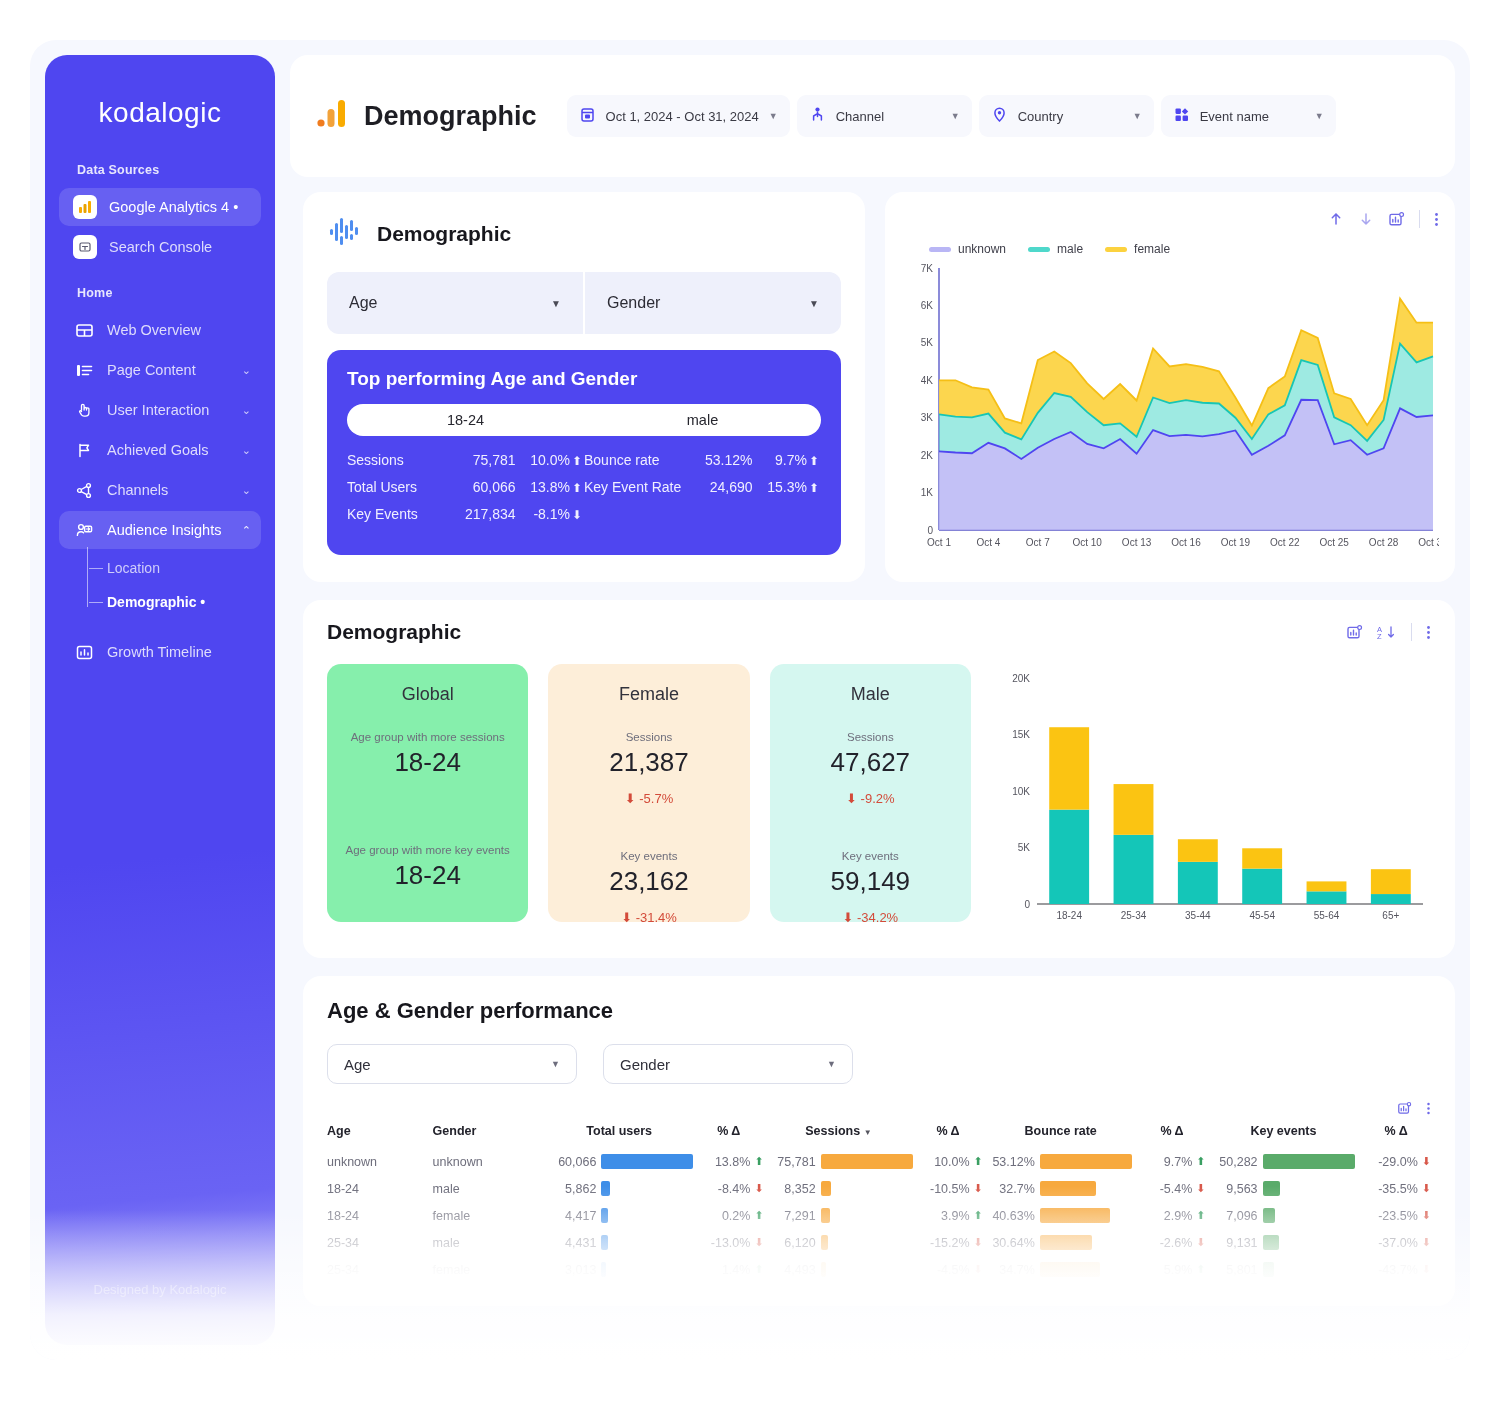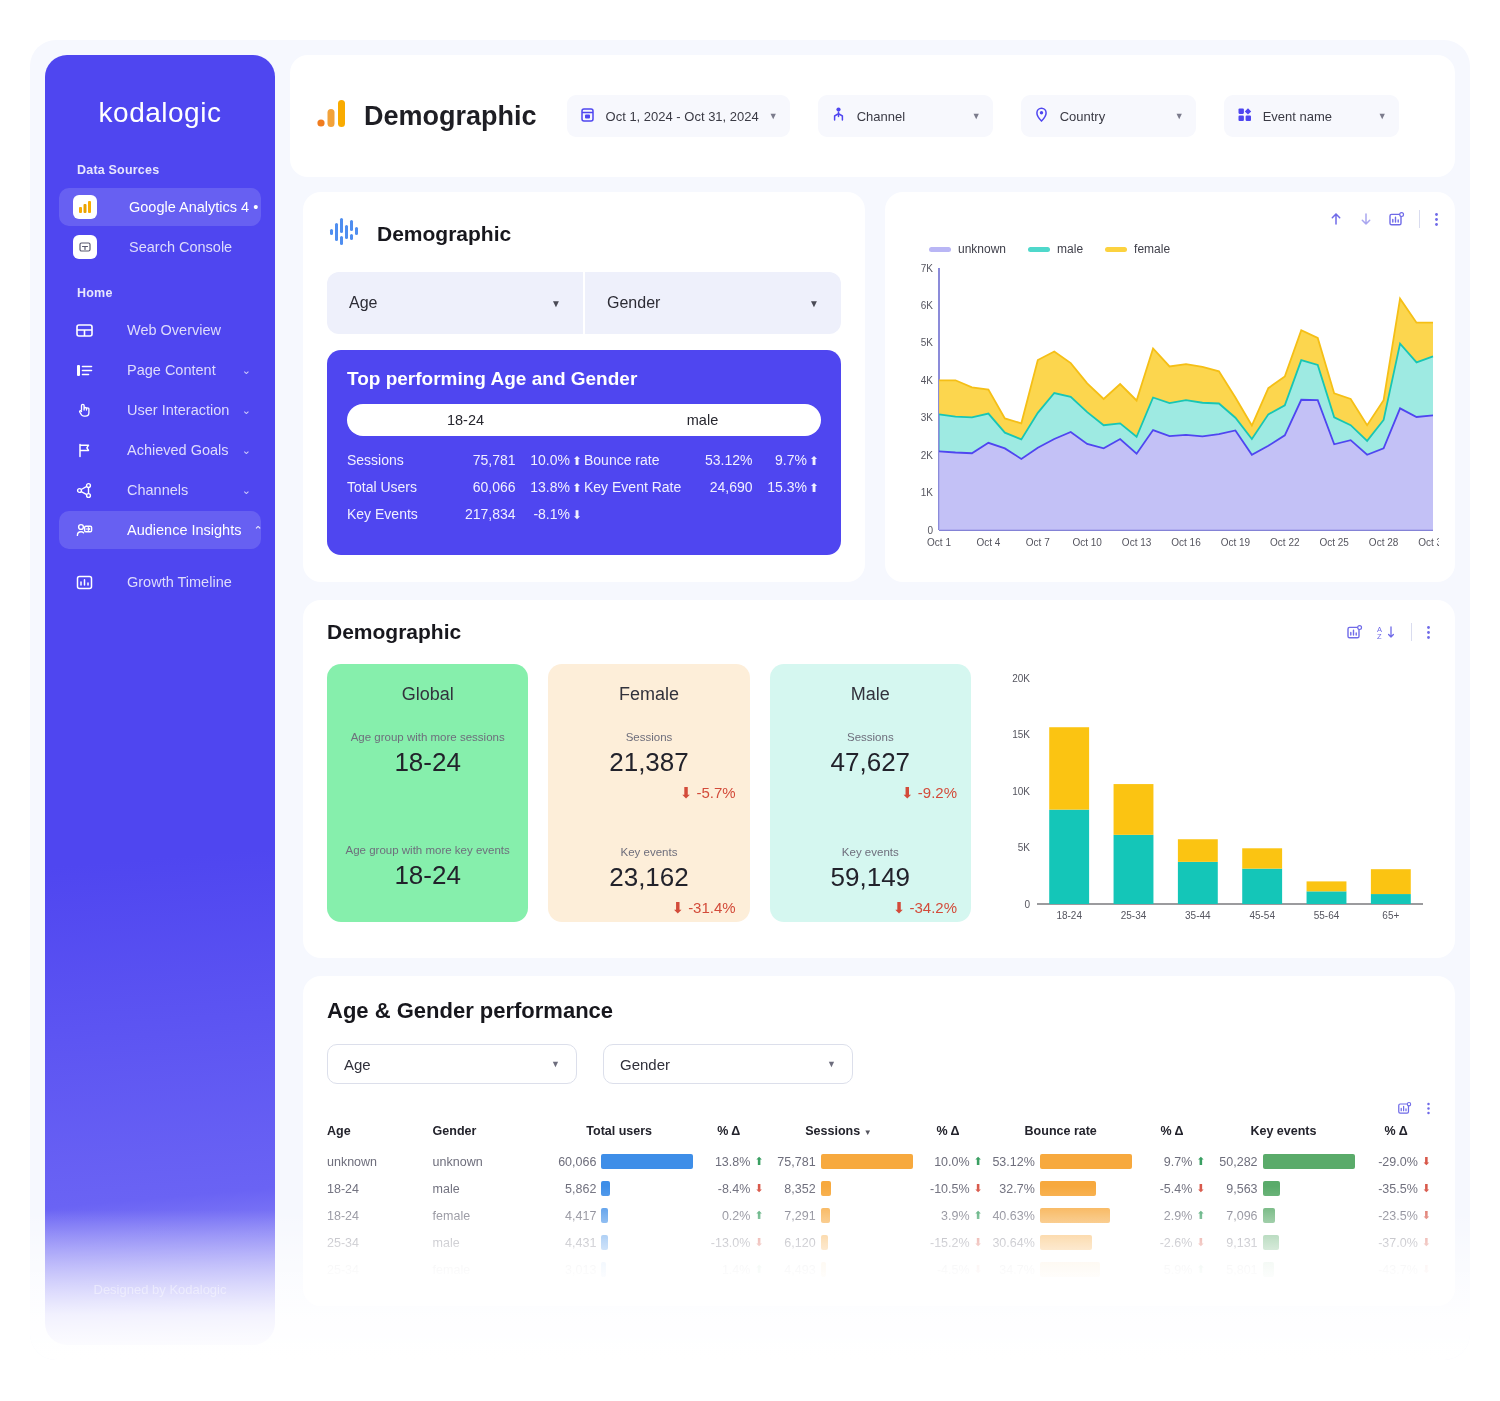--- a/index.html
+++ b/index.html
@@ -65,21 +65,21 @@
   .nav-item .ico {
     width: 22px; height: 22px;
     display: flex; align-items: center; justify-content: center;
     flex: 0 0 22px;
   }
   .nav-item .ico.boxed {
     background: #fff;
     border-radius: 6px;
     width: 24px; height: 24px; flex: 0 0 24px;
   }
-  .nav-item .lbl { flex: 1; white-space: nowrap; margin-left: 20px; }
+  .nav-item .lbl { flex: 1; white-space: nowrap; }
   .chev { font-size: 11px; opacity: .9; }
   .subnav { position: relative; padding-left: 44px; }
   .subnav::before {
     content: "";
     position: absolute;
     left: 42px; top: -4px;
     width: 1px; height: 60px;
     background: rgba(255,255,255,.55);
   }
   .sub-item {
@@ -117,21 +117,21 @@
     display: flex;
     align-items: center;
     padding: 0 18px 0 26px;
   }
   .page-title {
     display: flex; align-items: center; gap: 14px;
     font-size: 27px; font-weight: 700; color: #1e1e24;
     flex: 0 0 auto;
     margin-right: 30px;
   }
-  .filters { display: flex; gap: 28px; align-items: center; }
+  .filters { display: flex; gap: 7px; align-items: center; }
   .filter {
     display: flex; align-items: center; gap: 10px;
     background: #f7f8fd;
     border-radius: 9px;
     height: 42px;
     padding: 0 12px;
     font-size: 13px;
     color: #3a3a44;
     cursor: pointer;
     min-width: 175px;
@@ -220,21 +220,21 @@
     border-radius: 14px;
     padding: 20px 14px;
     text-align: center;
   }
   .tile.global { background: #86efac; }
   .tile.female { background: #fdeed9; }
   .tile.male   { background: #d5f7f0; }
   .tile .th { font-size: 18px; color: #32323c; margin-bottom: 26px; }
   .tile .sublabel { font-size: 11.5px; color: #6e6e7c; margin-bottom: 4px; }
   .tile .bignum { font-size: 26px; color: #22222b; }
-  .tile .delta { font-size: 15px; color: #d34b3a; margin-top: 6px; text-align: right; }
+  .tile .delta { font-size: 13px; color: #d34b3a; margin-top: 13px; }
   .tile .blk2 { margin-top: 44px; }
   .tile.global .blk2 { margin-top: 66px; }
   .bar-wrap { position: relative; flex: 1; margin-left: 10px; }
   
   .table-card {
     position: absolute;
     left: 273px; top: 936px;
     width: 1152px; height: 330px;
     padding: 22px 24px 0 24px;
     overflow: hidden;
@@ -381,20 +381,28 @@
               <circle cx="6" cy="6" r="2.4" fill="none" stroke="#fff" stroke-width="1.4"></circle>
               <path d="M2.4 14.4c0-2.3 1.7-3.7 3.6-3.7 1 0 1.9.3 2.6 1" fill="none" stroke="#fff" stroke-width="1.4" stroke-linecap="round"></path>
               <rect x="9.6" y="5.2" width="7" height="5.6" rx="1.3" fill="none" stroke="#fff" stroke-width="1.4"></rect>
               <path d="M11.3 8h3.4m-1.4-1.3L14.7 8l-1.4 1.3" stroke="#fff" stroke-width="1.2" stroke-linecap="round" stroke-linejoin="round"></path>
             </svg>
       </span>
       <span class="lbl">Audience Insights</span>
       <span class="chev">⌃</span>
     </div>
 
+    <div class="subnav">
+      <div class="sub-item">
+        <span>Location</span>
+      </div>
+      <div class="sub-item current">
+        <span>Demographic •</span>
+      </div>
+    </div>
 
     <div class="nav-item" style="margin-top:14px">
       <span class="ico">
         <svg width="19" height="19" viewBox="0 0 19 19">
               <rect x="2.5" y="3.5" width="14" height="12" rx="2" fill="none" stroke="#fff" stroke-width="1.5"></rect>
               <path d="M6 12V9M9.5 12V6.8M13 12v-2" stroke="#fff" stroke-width="1.5" stroke-linecap="round"></path>
             </svg>
       </span>
       <span class="lbl">Growth Timeline</span>
     </div>

